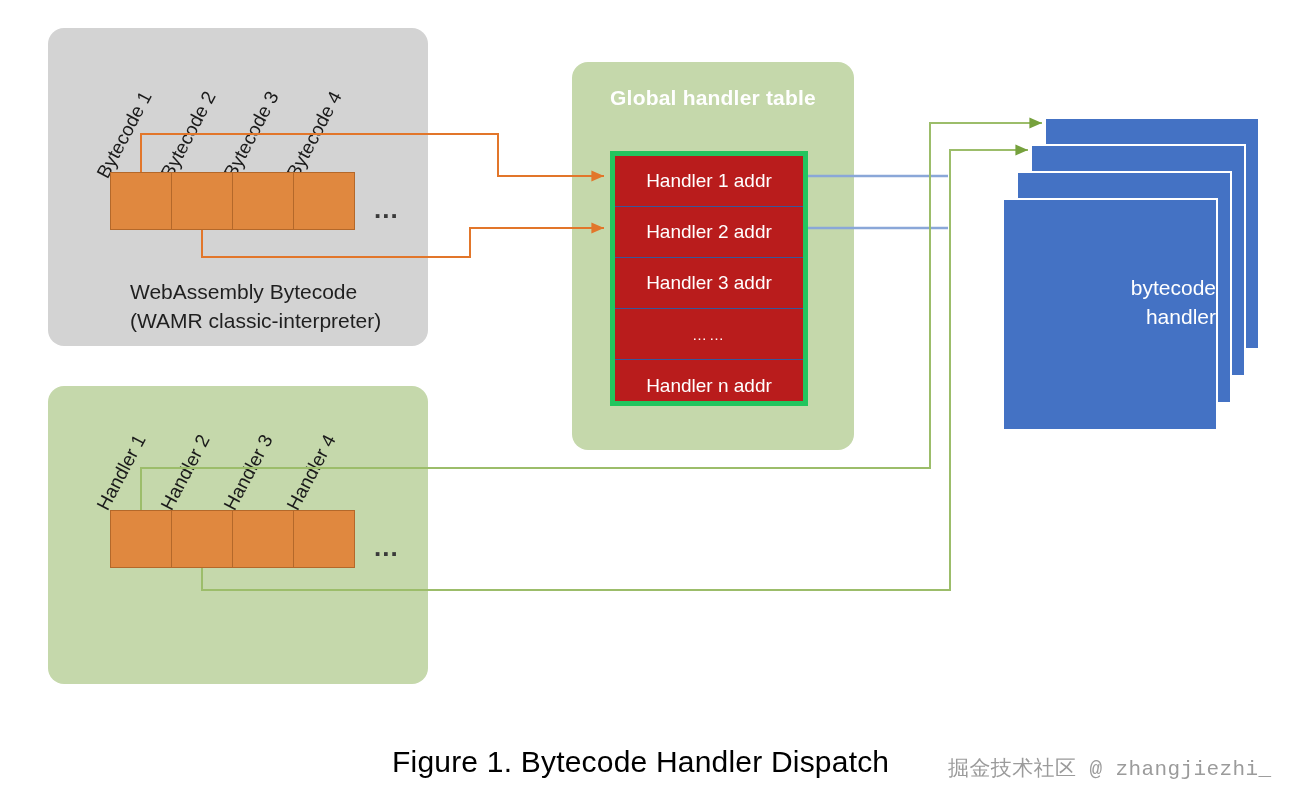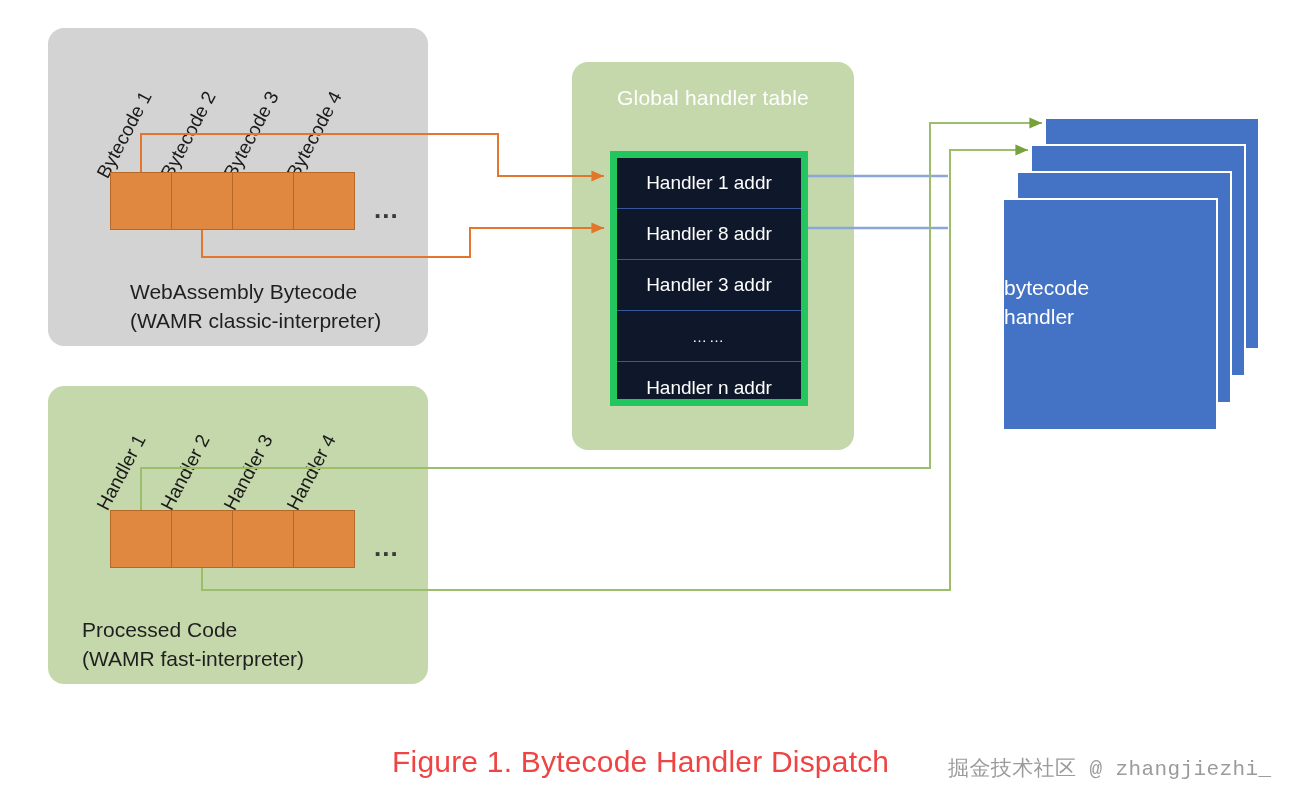--- a/index.html
+++ b/index.html
@@ -83,31 +83,31 @@
     white-space: pre-line;
   }
 
   
   #table-title {
     position: absolute;
     left: 572px; top: 86px;
     width: 282px;
     text-align: center;
     font-size: 21px;
-    font-weight: 400;
+    font-weight: 700;
     color: #ffffff;
     letter-spacing: .2px;
   }
   #handler-table {
     position: absolute;
     left: 610px; top: 151px;
     width: 198px; height: 255px;
-    border: 7px solid #22c55e;
+    border: 5px solid #22c55e;
     box-sizing: border-box;
-    background: #0f172a;
+    background: #b91c1c;
   }
   .table-row {
     height: 51px;
     box-sizing: border-box;
     border-bottom: 1px solid #36579b;
     display: flex;
     align-items: center;
     justify-content: center;
     color: #ffffff;
     font-size: 19px;
@@ -126,41 +126,41 @@
   #card-2 { left: 1018px; top: 173px; width: 212px; height: 229px; }
   #card-3 { left: 1004px; top: 200px; width: 212px; height: 229px; }
   
   #card-1, #card-2, #card-3 {
     box-shadow: -2px -2px 0 0 #ffffff, 0 0 0 2px #ffffff;
   }
   #card-label {
     position: absolute;
     left: 1004px; top: 273px;
     width: 212px;
-    text-align: left;
+    text-align: right;
     color: #ffffff;
     font-size: 21px;
     line-height: 1.4;
     white-space: pre-line;
   }
 
   
   #connectors {
     position: absolute;
     left: 0; top: 0;
     width: 1312px; height: 810px;
     pointer-events: none;
   }
 
   
   #figure-caption {
     position: absolute;
     left: 392px; top: 745px;
     font-size: 30px;
-    color: #ef4444;
+    color: #000000;
     letter-spacing: .2px;
   }
   #watermark {
     position: absolute;
     left: 948px; top: 754px;
     font-size: 21px;
     color: #9b9b9b;
     letter-spacing: .4px;
     font-family: Liberation Mono, monospace;
   }
@@ -196,29 +196,27 @@
   <div class="rot-label" style="left:302px; top:492px;">Handler 4</div>
 
   <div class="cell-strip" style="left:110px; top:510px;">
     <div class="cell"></div>
     <div class="cell"></div>
     <div class="cell"></div>
     <div class="cell"></div>
   </div>
   <div class="ellipsis-dots" style="left:374px; top:534px;">...</div>
 
-  <div class="caption" style="left:82px; top:616px;">Processed Code
-(WAMR fast-interpreter)</div>
 
   <div class="panel" id="panel-table"></div>
   <div id="table-title">Global handler table</div>
 
   <div id="handler-table">
     <div class="table-row">Handler 1 addr</div>
-    <div class="table-row">Handler 8 addr</div>
+    <div class="table-row">Handler 2 addr</div>
     <div class="table-row">Handler 3 addr</div>
     <div class="table-row dots">……</div>
     <div class="table-row">Handler n addr</div>
   </div>
 
   <div class="card" id="card-0"></div>
   <div class="card" id="card-1"></div>
   <div class="card" id="card-2"></div>
   <div class="card" id="card-3"></div>
   <div id="card-label">bytecode

